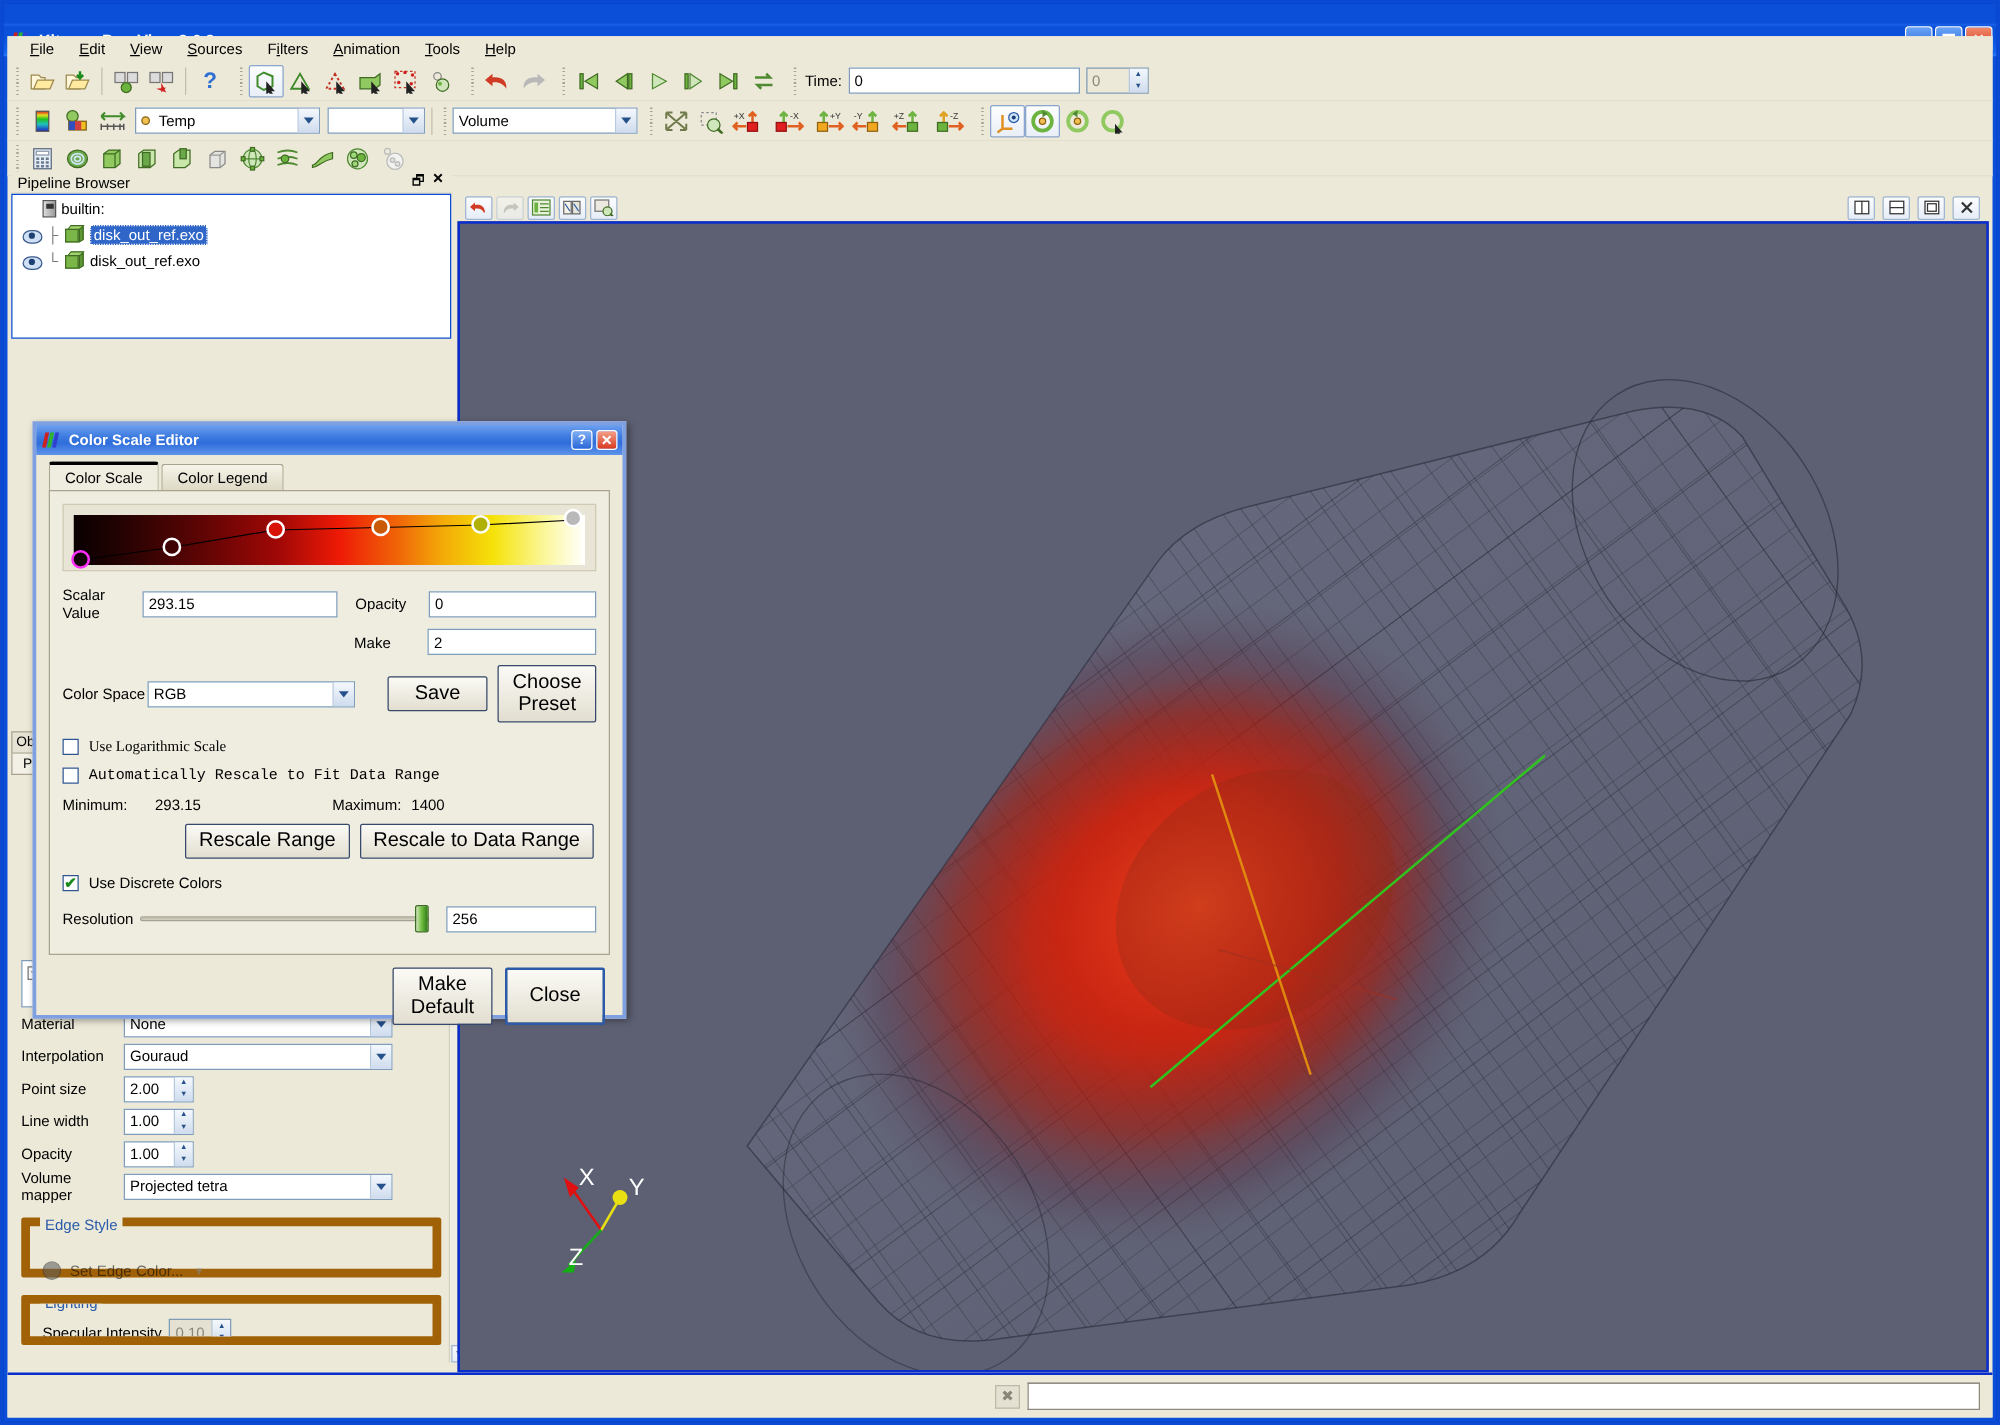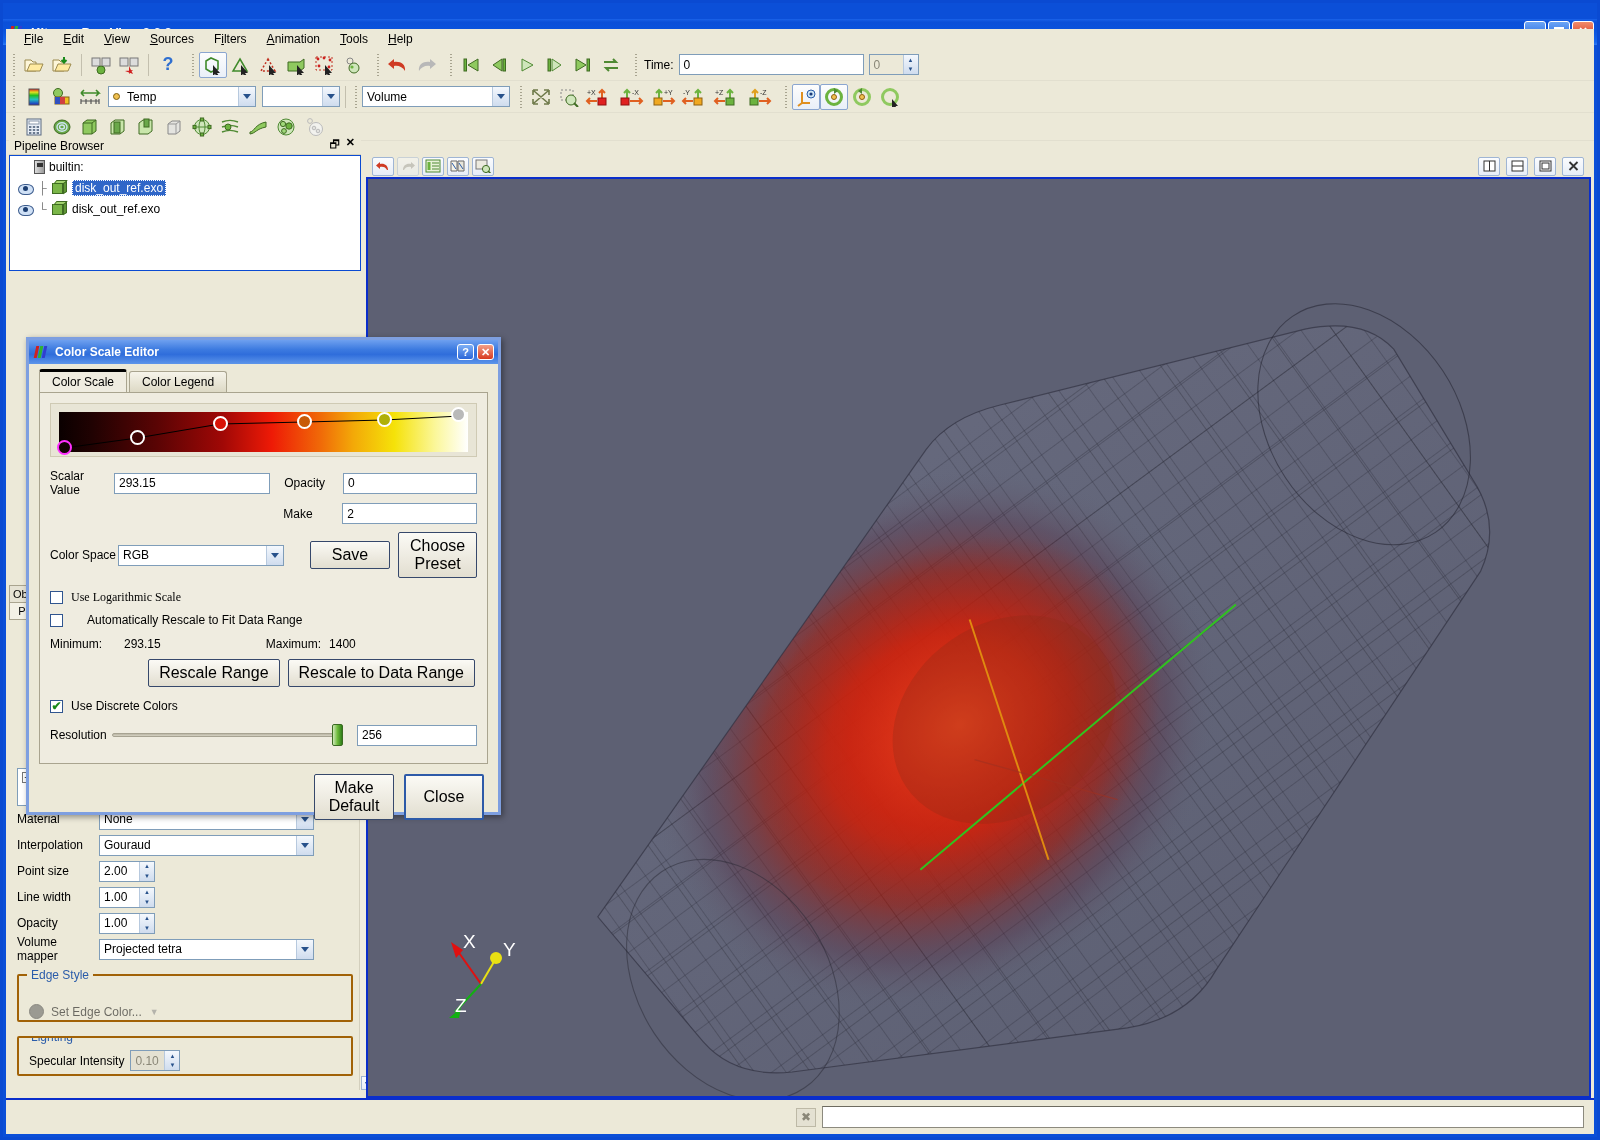--- a/index.html
+++ b/index.html
@@ -100,21 +100,21 @@
 
   
   .props { position:absolute; left:3px; bottom:0; width:352px; height:330px; background:#ece9d8; }
   .prop-row { display:flex; align-items:center; height:26px; padding:0 8px; }
   .prop-label { width:82px; font-size:12px; }
   .spin { display:flex; border:1px solid #7f9db9; background:#fff; height:21px; width:56px; align-items:center; }
   .spin .v { flex:1; padding-left:4px; font-size:12px; }
   .spin .btns { width:15px; height:19px; display:flex; flex-direction:column;
                 background:linear-gradient(to bottom,#f4f8fd,#cfdcee); border-left:1px solid #b7c9de; }
   .spin .btns span { flex:1; display:flex; align-items:center; justify-content:center; font-size:6px; color:#27518b; }
-  .group { margin:4px 8px; border:2px solid #a16207; padding:8px 10px 10px; position:relative; border-radius:2px; }
+  .group { margin:4px 8px; border:7px solid #a16207; padding:8px 10px 10px; position:relative; border-radius:2px; }
   .group > .gtitle { position:absolute; top:-8px; left:8px; background:#ece9d8; padding:0 4px;
                      color:#2a5caa; font-size:12px; }
 
   
   .viewarea { position:absolute; left:360px; top:0; right:3px; bottom:0; }
   .view-toolbar { height:22px; background:#ece9d8; display:flex; align-items:center; padding-left:6px; }
   .vt-btn { width:22px; height:19px; border:1px solid #9fb5d4; border-radius:2px;
             background:linear-gradient(to bottom,#fbfcfe,#e6edf7); margin-right:3px;
             display:flex; align-items:center; justify-content:center; }
   .view-right { margin-left:auto; display:flex; gap:3px; padding-right:4px; }
@@ -951,21 +951,21 @@
             <button class="btn" style="width:84px;margin-left:26px;">Save</button>
             <button class="btn" style="width:82px;margin-left:8px;">Choose Preset</button>
           </div>
 
           <div style="margin-top:12px;display:flex;align-items:center;">
             <span class="chk"></span>
             <span class="dlg-label" style="margin-left:8px;font-family:Liberation Serif, serif;">Use Logarithmic Scale</span>
           </div>
           <div style="margin-top:8px;display:flex;align-items:center;">
             <span class="chk"></span>
-            <span class="dlg-label" style="margin-left:24px;">Automatically Rescale to Fit Data Range</span>
+            <span class="dlg-label" style="margin-left:8px;font-family:Liberation Mono, monospace;">Automatically Rescale to Fit Data Range</span>
           </div>
 
           <div style="margin-top:10px;display:flex;align-items:center;">
             <span class="dlg-label">Minimum:</span>
             <span class="dlg-label" style="margin-left:22px;">293.15</span>
             <span class="dlg-label" style="margin-left:105px;">Maximum:</span>
             <span class="dlg-label" style="margin-left:8px;">1400</span>
           </div>
 
           <div style="margin-top:8px;display:flex;justify-content:flex-end;gap:8px;padding-right:2px;">

